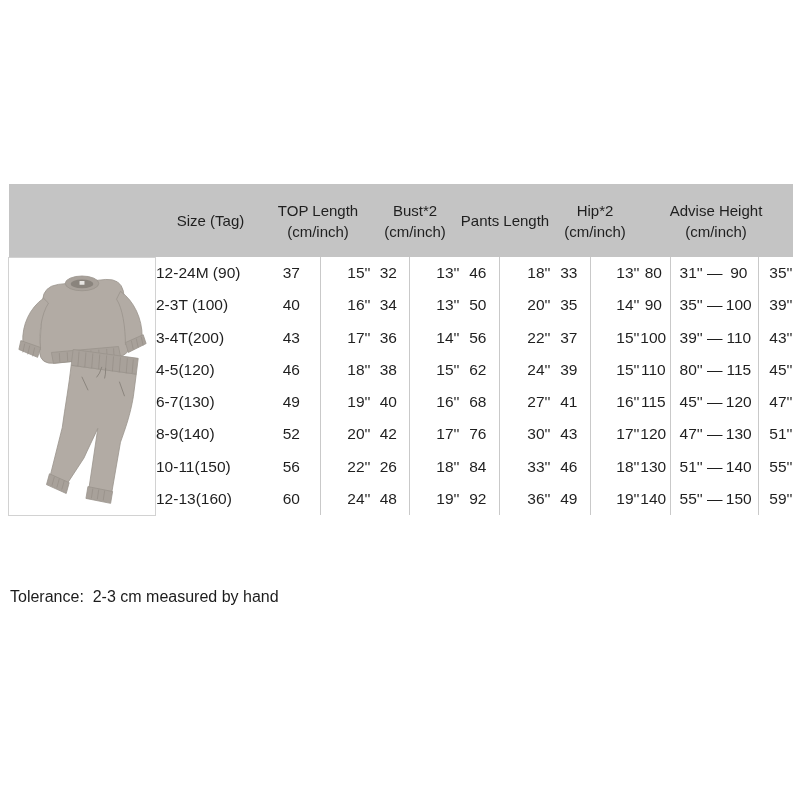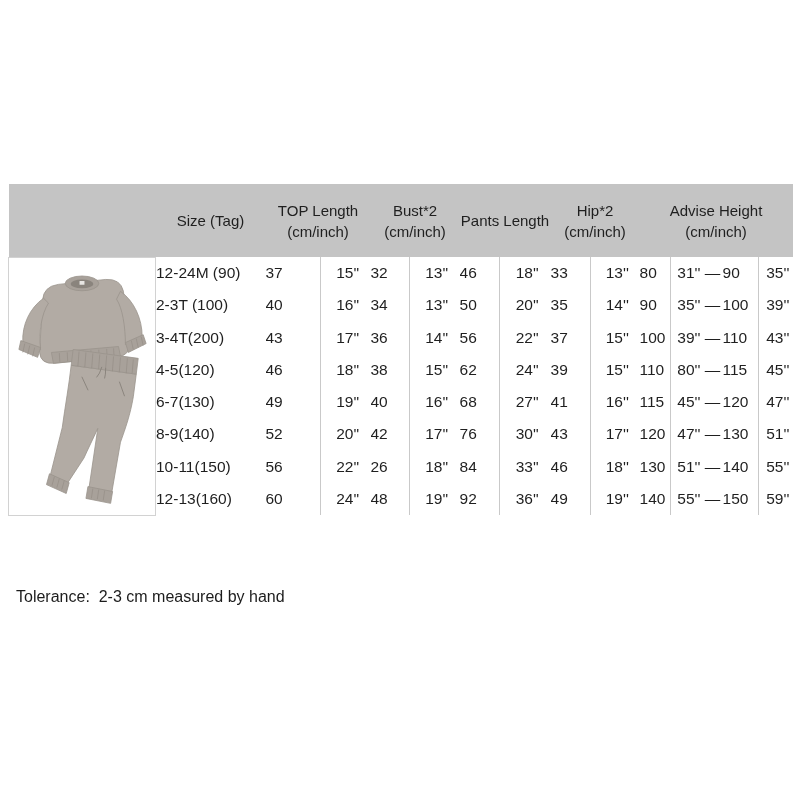--- a/index.html
+++ b/index.html
@@ -25,28 +25,28 @@
     background:var(--header-bg);
     font-weight:400;font-size:15px;line-height:21px;
     height:73px;text-align:center;vertical-align:middle;
     padding:0;
   }
   tbody td{
     height:31.9px;font-size:15.5px;padding:0;vertical-align:middle;
     white-space:nowrap;overflow:hidden;
   }
   td.size{}
-  td.cm{text-align:left;padding-right:3px;}
-  td.in{text-align:center;padding-left:4px;border-left:1px solid var(--grid-line);}
+  td.cm{text-align:center;padding-right:3px;}
+  td.in{text-align:right;padding-left:4px;border-left:1px solid var(--grid-line);}
   td.img-cell{
     border:1px solid var(--cell-border);
     background:#ffffff;text-align:center;vertical-align:top;padding:0;
   }
   .notes{
-    position:absolute;left:16px;top:537px;
+    position:absolute;left:10px;top:537px;
     font-size:16px;line-height:24px;color:#1c1c1c;
     white-space:pre-wrap;
   }
   
   .g-main{fill:var(--garment-main);}
   .g-rib{fill:var(--garment-shade);}
   .g-dark{fill:var(--garment-shade);}
   .g-hole{fill:var(--garment-dark);}
   .g-line{stroke:var(--garment-outline);stroke-width:0.8;stroke-linejoin:round;}
   .g-tick{stroke:#948d86;stroke-width:0.7;fill:none;}

